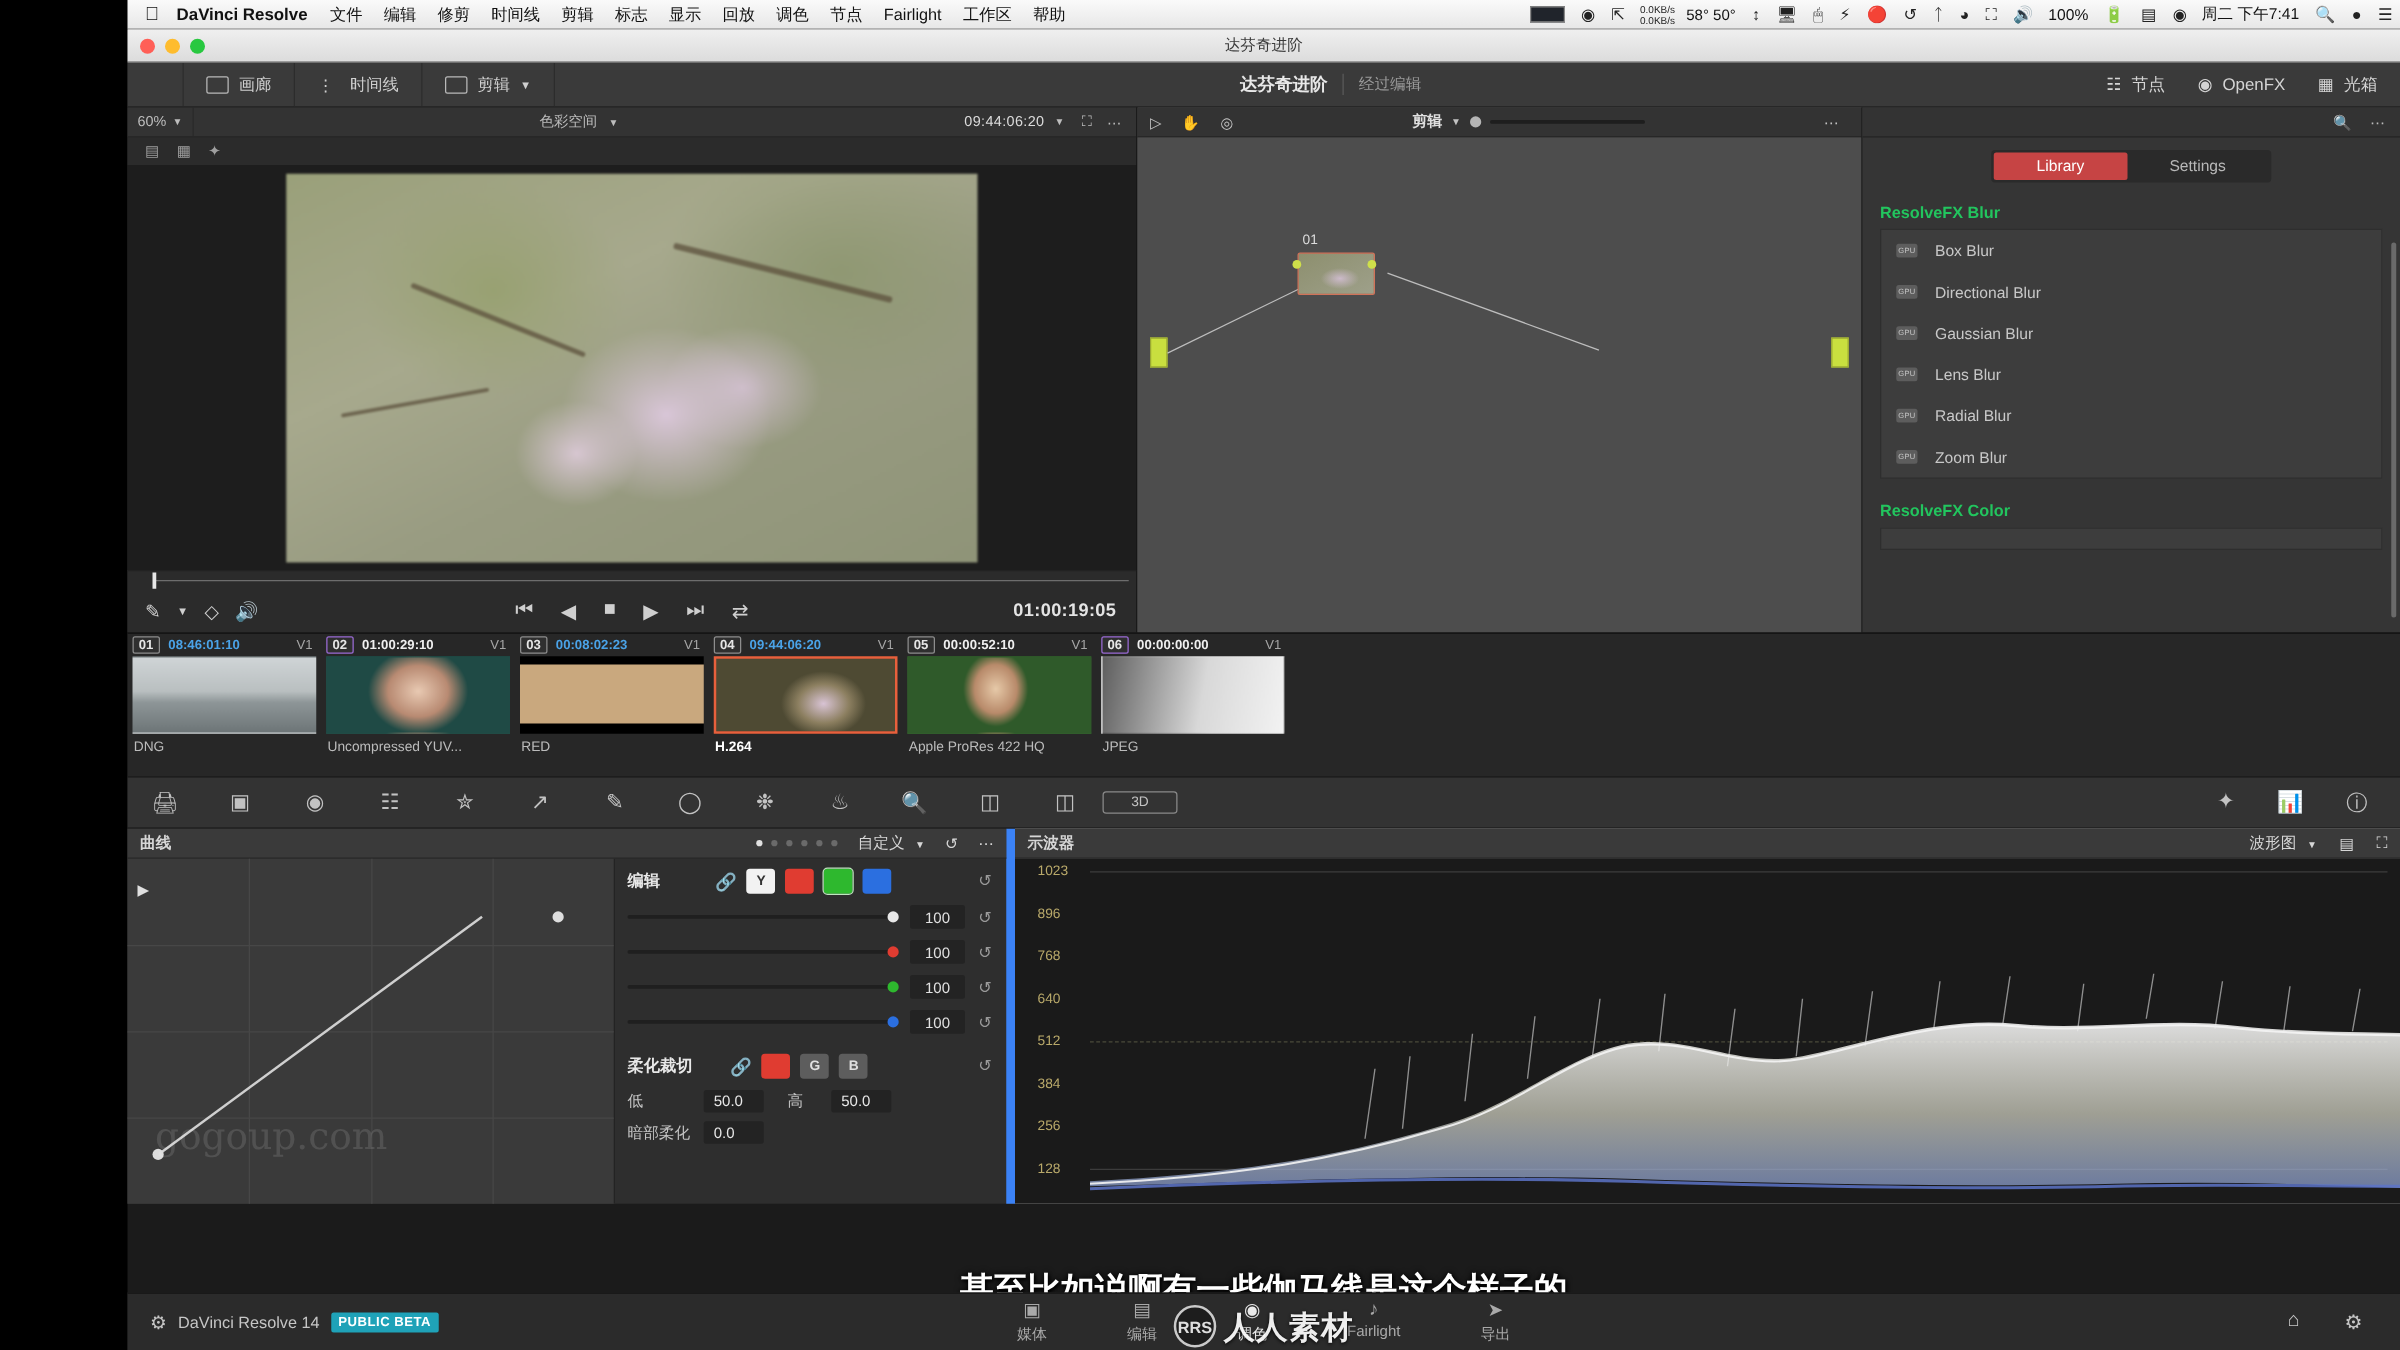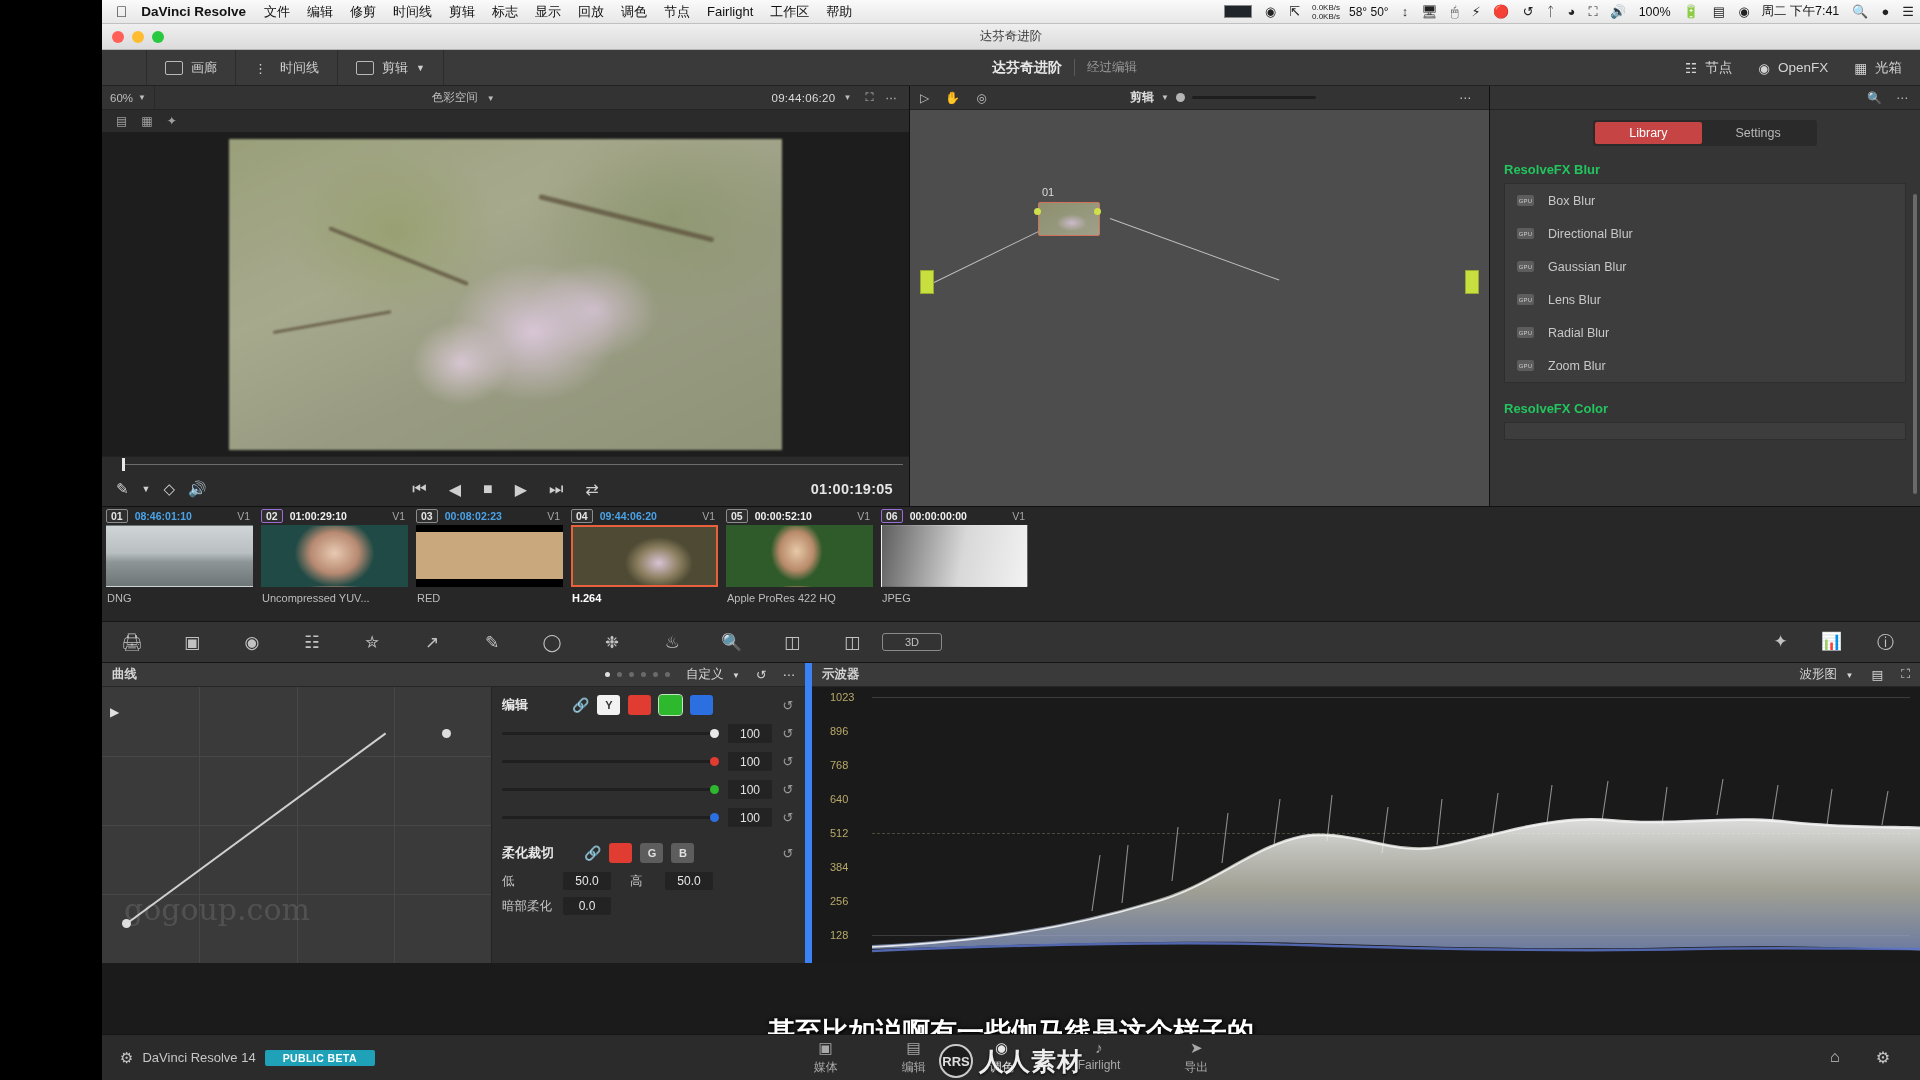--- a/index.html
+++ b/index.html
@@ -154,41 +154,41 @@
   .chip.y{background:#f2f2f2;color:#333;} .chip.r{background:#e03c31;color:#fff;}
   .chip.g{background:#2eb82e;color:#fff; outline:1.5px solid #bfe6bf;} .chip.b{background:#2b6fe0;color:#fff;}
   .chip.gr{background:#5d5d5d;color:#e0e0e0;} 
   .sliderrow { display:flex; align-items:center; gap:9px; margin-bottom:9px;}
   .strack { flex:1 1 auto; height:3px; background:#1f1f1f; border-radius:2px; position:relative;}
   .sknob { position:absolute; top:-3.5px; width:9px;height:9px;border-radius:50%;}
   .sval { width:44px; height:19px; background:#232323; color:#e2e2e2; font-size:12px; display:flex; align-items:center; justify-content:center; border-radius:2px;}
   .reseticon { width:14px; color:#9a9a9a; font-size:13px; text-align:center;}
   .numrow { display:flex; align-items:center; gap:7px; margin-bottom:7px; font-size:12.5px;}
   .numlabel { color:#c4c4c4; }
-  .numbox { background:#232323; color:#e8e8e8; font-size:12px; padding:2px 8px; border-radius:2px; min-width:48px; text-align:center;}
+  .numbox { background:#232323; color:#e8e8e8; font-size:12px; padding:2px 8px; border-radius:2px; min-width:48px; text-align:left;}
 
   .scopepanel { flex:1 1 auto; background:#ffffff; display:flex; flex-direction:column;}
   .sc-head { height:24px; background:#3a3a3a; display:flex; align-items:center; padding:0 10px; font-size:12.5px; color:#d6d6d6; border-bottom:1px solid #262626;}
   .sc-head .grow{flex:1 1 auto;}
   .sc-body { flex:1 1 auto; position:relative; background:#1a1a1a; }
   .sc-axis { position:absolute; left:18px; font-size:11px; color:#b9a96a; font-variant-numeric:tabular-nums;}
   .sc-grid { position:absolute; left:60px; right:10px; height:1px; background:#3c3c3c;}
   .wf-trace { position:absolute; }
 
   
   .subtitle {
     position:absolute; left:0; right:0; top:990px; text-align:center;
     font-size:27px; font-weight:bold; color:#fff;
     text-shadow: 0 0 5px #000, 1px 1px 3px #000;
   }
 
   
   .statusbar { position:absolute; left:0; bottom:0; width:100%; height:46px; background:#2b2b2b; border-top:1px solid #151515; display:flex; align-items:center; color:#c6c6c6; font-size:13px;}
   .sb-left { display:flex; align-items:center; gap:9px; padding-left:18px;}
-  .beta { background:#1fa2b8; color:#fff; font-size:10.5px; font-weight:bold; padding:2px 18px; border-radius:2px; letter-spacing:.4px;}
+  .beta { background:#1fa2b8; color:#fff; font-size:10.5px; font-weight:bold; padding:2px 6px; border-radius:2px; letter-spacing:.4px;}
   .sb-pages { position:absolute; left:0; right:0; display:flex; justify-content:center; gap:64px; }
   .pagebtn { display:flex; flex-direction:column; align-items:center; gap:2px; font-size:12px; color:#a9a9a9; position:relative;}
   .pagebtn .pi { font-size:15px; }
   .pagebtn.active { color:#e9e9e9; }
   .pagebtn.active::after { content:""; position:absolute; bottom:-12px; left:-12px; right:-12px; height:3px; background:#e8603c;}
   .sb-right { margin-left:auto; display:flex; gap:36px; padding-right:30px; font-size:16px;}
   .rrs-logo { position:absolute; left:50%; transform:translateX(-50%); bottom:2px; display:flex; align-items:center; gap:6px; opacity:.92;}
   .rrs-circle { width:34px;height:34px;border-radius:50%; background:#1c1c1c; border:2px solid #d8d8d8; display:flex;align-items:center;justify-content:center; color:#eee; font-size:13px; font-weight:bold;}
   .rrs-text { font-size:25px; font-weight:bold; color:#fff; letter-spacing:1px; text-shadow:0 1px 3px #000;}
 </style>

